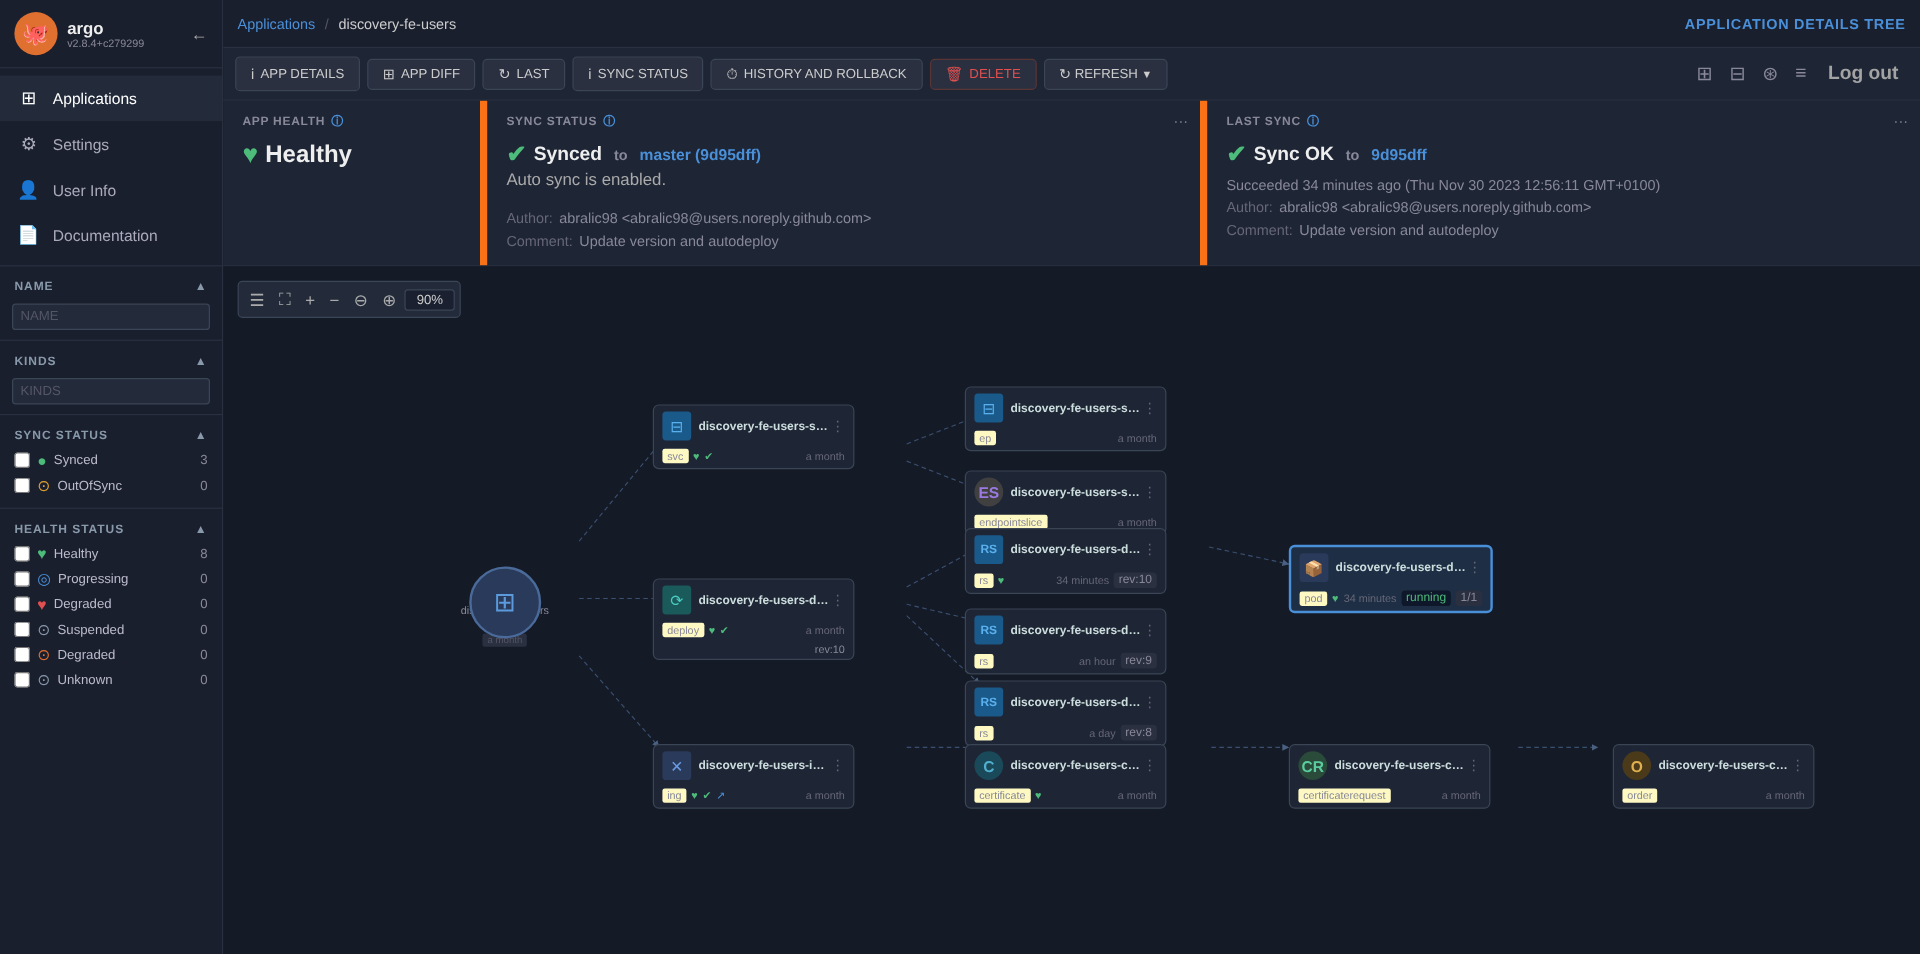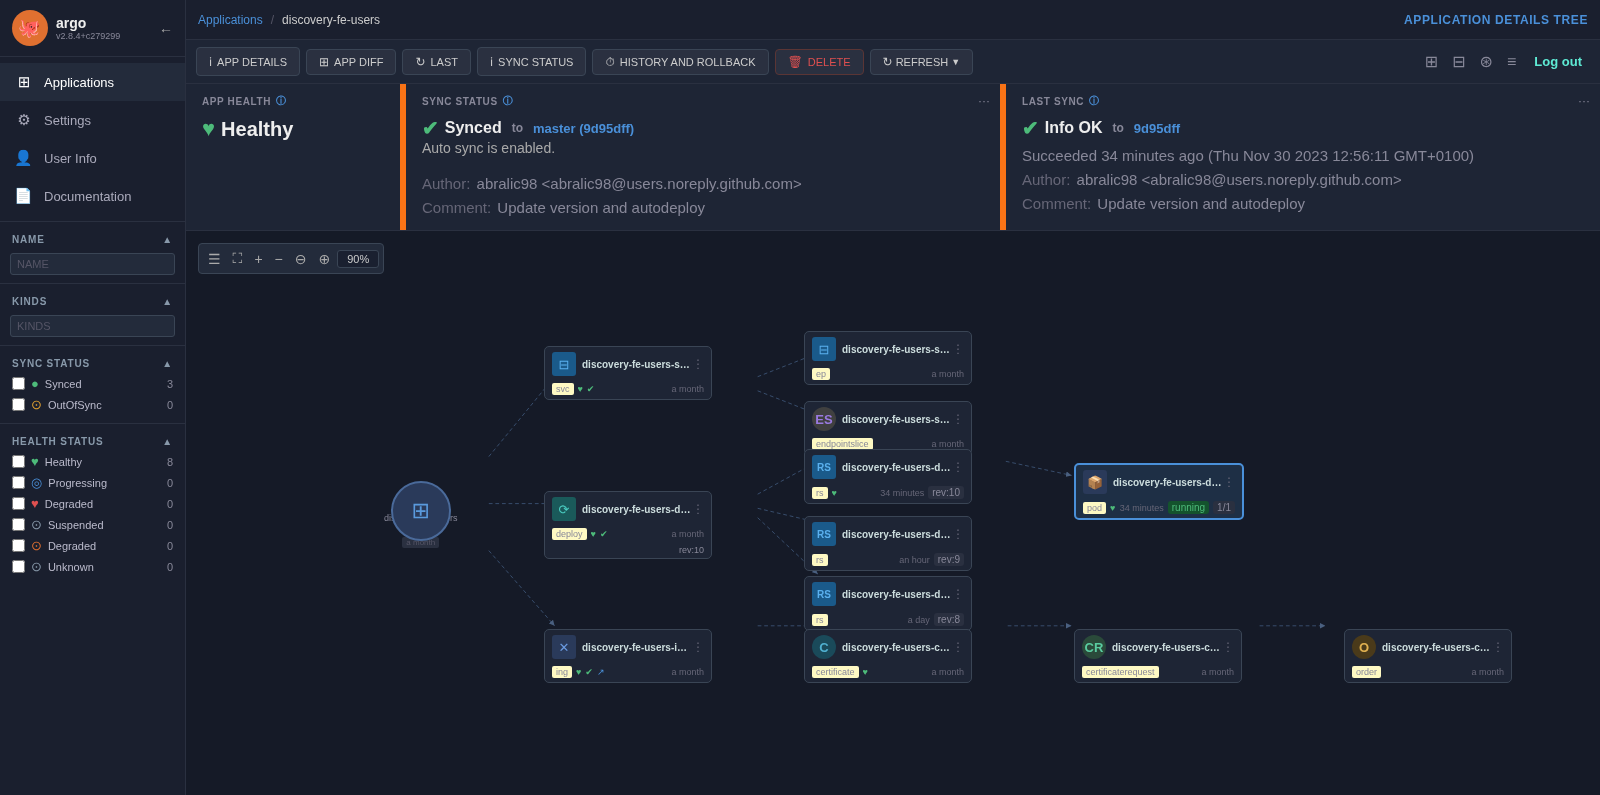--- a/index.html
+++ b/index.html
@@ -69,35 +69,35 @@
     .toolbar-btn {
       display: flex; align-items: center; gap: 5px; padding: 5px 12px;
       border: 1px solid #3a4555; border-radius: 4px; background: #2a3040;
       color: #ccc; font-size: 11px; cursor: pointer; white-space: nowrap;
     }
     .toolbar-btn-icon { font-size: 12px; }
     .toolbar-btn-delete { color: #e05050; border-color: #5a3535; }
     .toolbar-btn-refresh { display: flex; align-items: center; gap: 3px; }
     .toolbar-right { margin-left: auto; display: flex; align-items: center; gap: 6px; }
     .toolbar-icon-btn { color: #889; cursor: pointer; font-size: 16px; padding: 4px; }
-    .logout-btn { color: #5eead4; font-size: 13px; cursor: pointer; font-weight: bold; padding: 5px 8px; }
+    .logout-btn { color: #a3a3a3; font-size: 16px; cursor: pointer; font-weight: bold; padding: 5px 8px; }
 
     
     #info-bar {
       display: flex; background: #1e2535; border-bottom: 1px solid #2a3040; min-height: 90px;
     }
     .info-panel { flex: 1; padding: 10px 16px; border-right: 6px solid #f97316; position: relative; }
     .info-panel-header { font-size: 10px; color: #889; font-weight: bold; letter-spacing: 0.06em; margin-bottom: 8px; display: flex; align-items: center; gap: 5px; }
     .info-dots { position: absolute; top: 10px; right: 10px; cursor: pointer; color: #889; }
     .health-value { display: flex; align-items: center; gap: 6px; font-size: 20px; font-weight: 600; color: #eee; margin-top: 2px; }
     .health-icon-heart { color: #4dbb7a; font-size: 22px; }
     .sync-value { display: flex; align-items: center; gap: 6px; font-size: 18px; font-weight: 600; color: #eee; margin-top: 2px; }
     .sync-ok-icon { color: #4dbb7a; font-size: 20px; }
     .sync-branch { color: #4a90d9; font-size: 13px; margin-left: 4px; }
-    .info-meta { font-size: 15px; color: #889; margin-top: 4px; line-height: 1.6; }
+    .info-meta { font-size: 12px; color: #889; margin-top: 4px; line-height: 1.6; }
     .info-meta span.label { color: #667; margin-right: 2px; }
     .auto-sync { font-size: 14px; color: #aaa; margin-bottom: 16px; }
 
     
     #canvas-area { flex: 1; position: relative; overflow: hidden; background: #151a27; }
     .canvas-toolbar {
       position: absolute; top: 12px; left: 12px; display: flex; align-items: center; gap: 2px;
       background: #232b3b; border: 1px solid #3a4555; border-radius: 4px; padding: 3px 4px; z-index: 10;
     }
     .canvas-btn { background: transparent; border: none; color: #aaa; cursor: pointer; font-size: 14px; padding: 3px 5px; }
@@ -118,21 +118,21 @@
     .node-icon-pkg { background: #2a3a5a; color: #6a9ae0; }
     .node-icon-es { background: #404040; color: #9a7ae0; border-radius: 50%; font-weight: bold; }
     .node-icon-cr { background: #2a4a3a; color: #5acca0; border-radius: 50%; font-weight: bold; }
     .node-icon-o { background: #4a3a1a; color: #e0b050; border-radius: 50%; font-weight: bold; }
     .node-icon-c { background: #1a4a5a; color: #50b0d0; border-radius: 50%; font-weight: bold; }
     .node-title { font-size: 10px; font-weight: 600; color: #cdd; flex: 1; overflow: hidden; text-overflow: ellipsis; white-space: nowrap; max-width: 110px; }
     .node-dots { color: #667; cursor: pointer; font-size: 12px; }
     .node-footer { padding: 2px 7px 4px; display: flex; align-items: center; gap: 4px; }
     .node-tag { font-size: 9px; color: #889; background: #fef9c3; border-radius: 2px; padding: 1px 4px; }
     .node-time { font-size: 9px; color: #667; margin-left: auto; }
-    .badge-running { background: #14532d; color: #4dbb7a; border-radius: 3px; padding: 1px 4px; }
+    .badge-running { background: #0f172a; color: #4dbb7a; border-radius: 3px; padding: 1px 4px; }
     .badge-rev { background: #2a3040; color: #889; border-radius: 3px; padding: 1px 4px; }
     .node.highlighted { border-color: #4a90d9; border-width: 2px; background: #1e2f45; }
 
     
     .root-node { position: absolute; background: #2a3a5a; border: 2px solid #4a6a9a; border-radius: 50%; width: 60px; height: 60px; display: flex; align-items: center; justify-content: center; flex-direction: column; }
     .root-icon { font-size: 22px; color: #5a9add; }
 
     .small-heart { color: #4dbb7a; font-size: 9px; }
     .small-check { color: #4dbb7a; font-size: 9px; }
     .small-link { color: #4a90d9; font-size: 9px; cursor: pointer; }
@@ -333,21 +333,21 @@
     </div>
 
     <div class="info-panel" style="border-right:none">
       <div class="info-panel-header">
         <span>LAST SYNC</span>
         <span style="color:#4a90d9;font-size:10px">ⓘ</span>
       </div>
       <span class="info-dots">···</span>
       <div class="sync-value">
         <span class="sync-ok-icon">✔</span>
-        <span style="font-size:16px;font-weight:600">Info OK</span>
+        <span style="font-size:16px;font-weight:600">Sync OK</span>
         <span style="font-size:12px;color:#889;margin-left:4px">to</span>
         <span class="sync-branch">9d95dff</span>
       </div>
       <div class="info-meta">
         <span>Succeeded 34 minutes ago (Thu Nov 30 2023 12:56:11 GMT+0100)</span><br>
         <span class="label">Author:</span>
         <span>abralic98 &lt;abralic98@users.noreply.github.com&gt;</span><br>
         <span class="label">Comment:</span>
         <span>Update version and autodeploy</span>
       </div>

